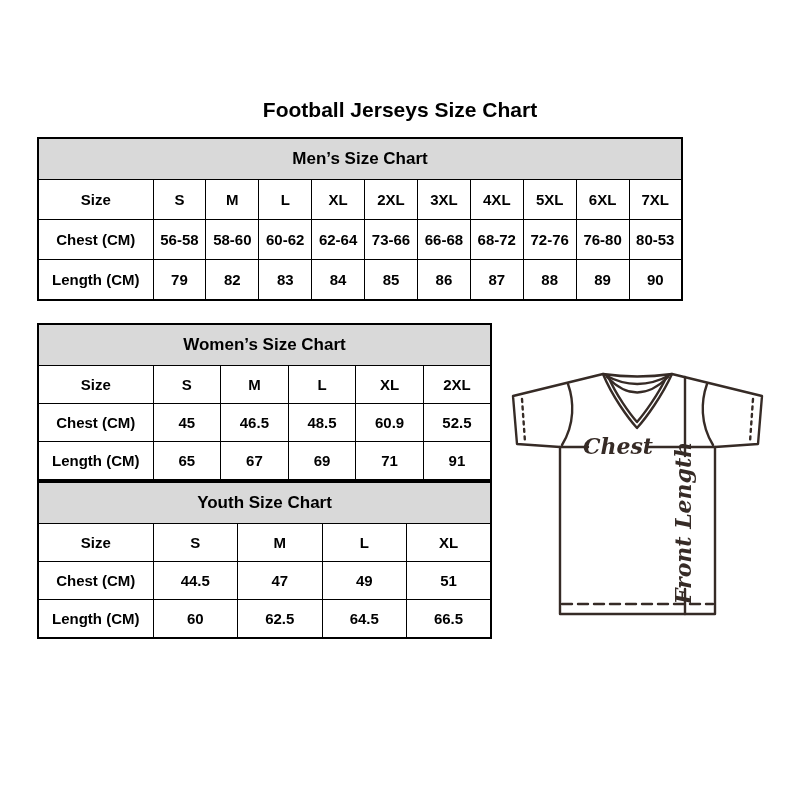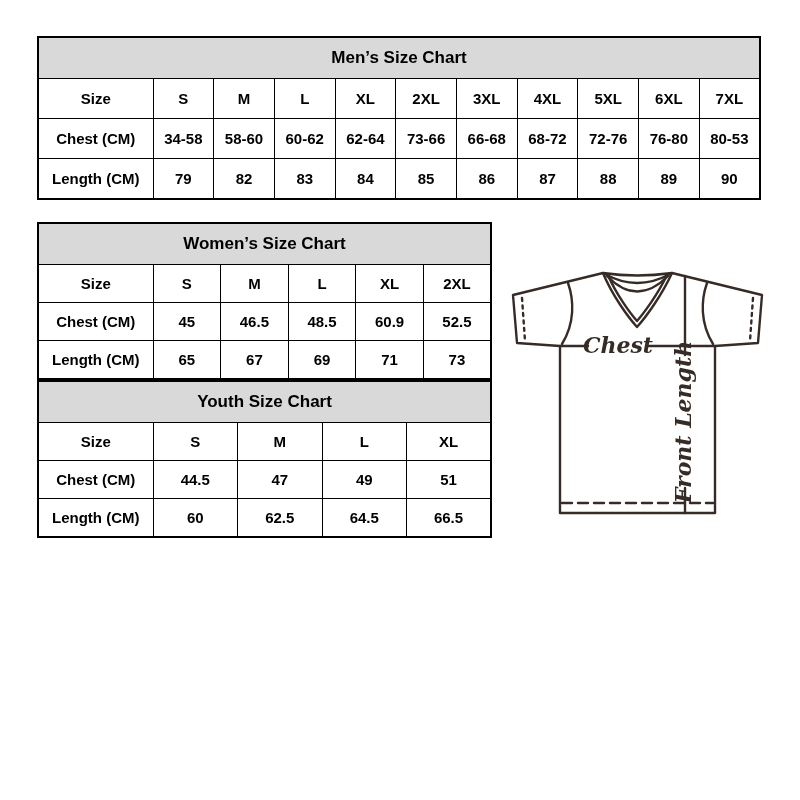--- a/index.html
+++ b/index.html
@@ -38,21 +38,21 @@
     overflow: hidden;
     white-space: nowrap;
   }
   .size-table .tbl-title {
     background: #d9d9d9;
     font-size: 17px;
     height: 40px;
   }
   col.label-col { width: 115px; }
 
-  #mens-table { width: 724px; margin-top: 36px; }
+  #mens-table { width: 646px; margin-top: 15px; }
   #mens-table tbody th, #mens-table tbody td { height: 39px; }
 
   .bottom { display: flex; align-items: flex-start; margin-top: 22px; }
   .left-col { width: 455px; flex: 0 0 455px; }
   #womens-table, #youth-table { width: 455px; }
   #womens-table tbody th, #womens-table tbody td,
   #youth-table tbody th, #youth-table tbody td { height: 37px; }
   #youth-table { }
 
   .jersey-wrap { margin-left: 8px; margin-top: 23px; }
@@ -61,20 +61,21 @@
     font-family: "DejaVu Serif", serif;
     font-style: italic;
     font-weight: bold;
   }
 </style>
 </head>
 <body>
 
 <div class="content">
 
+  <h1 class="page-title">Football Jerseys Size Chart</h1>
 
   <table id="mens-table" class="size-table">
       <colgroup>
         <col class="label-col">
         <col>
         <col>
         <col>
         <col>
         <col>
         <col>
@@ -97,21 +98,21 @@
           <th>XL</th>
           <th>2XL</th>
           <th>3XL</th>
           <th>4XL</th>
           <th>5XL</th>
           <th>6XL</th>
           <th>7XL</th>
         </tr>
         <tr>
           <th>Chest (CM)</th>
-          <td>34-58</td>
+          <td>56-58</td>
           <td>58-60</td>
           <td>60-62</td>
           <td>62-64</td>
           <td>73-66</td>
           <td>66-68</td>
           <td>68-72</td>
           <td>72-76</td>
           <td>76-80</td>
           <td>80-53</td>
         </tr>
@@ -163,21 +164,21 @@
               <td>48.5</td>
               <td>60.9</td>
               <td>52.5</td>
             </tr>
             <tr>
               <th>Length (CM)</th>
               <td>65</td>
               <td>67</td>
               <td>69</td>
               <td>71</td>
-              <td>73</td>
+              <td>91</td>
             </tr>
           </tbody>
         </table>
       <table id="youth-table" class="size-table">
           <colgroup>
             <col class="label-col">
             <col>
             <col>
             <col>
             <col>

